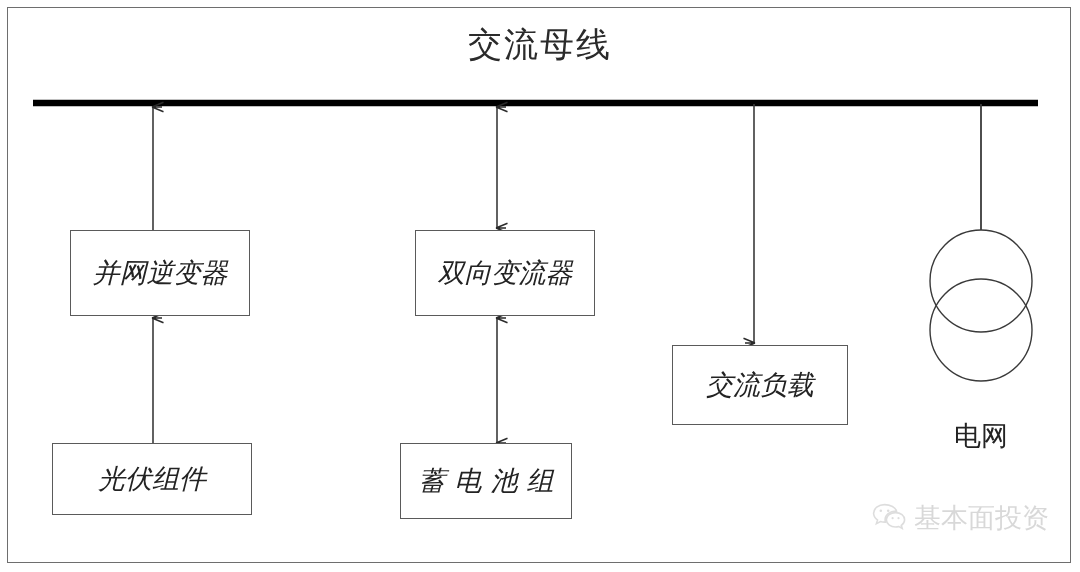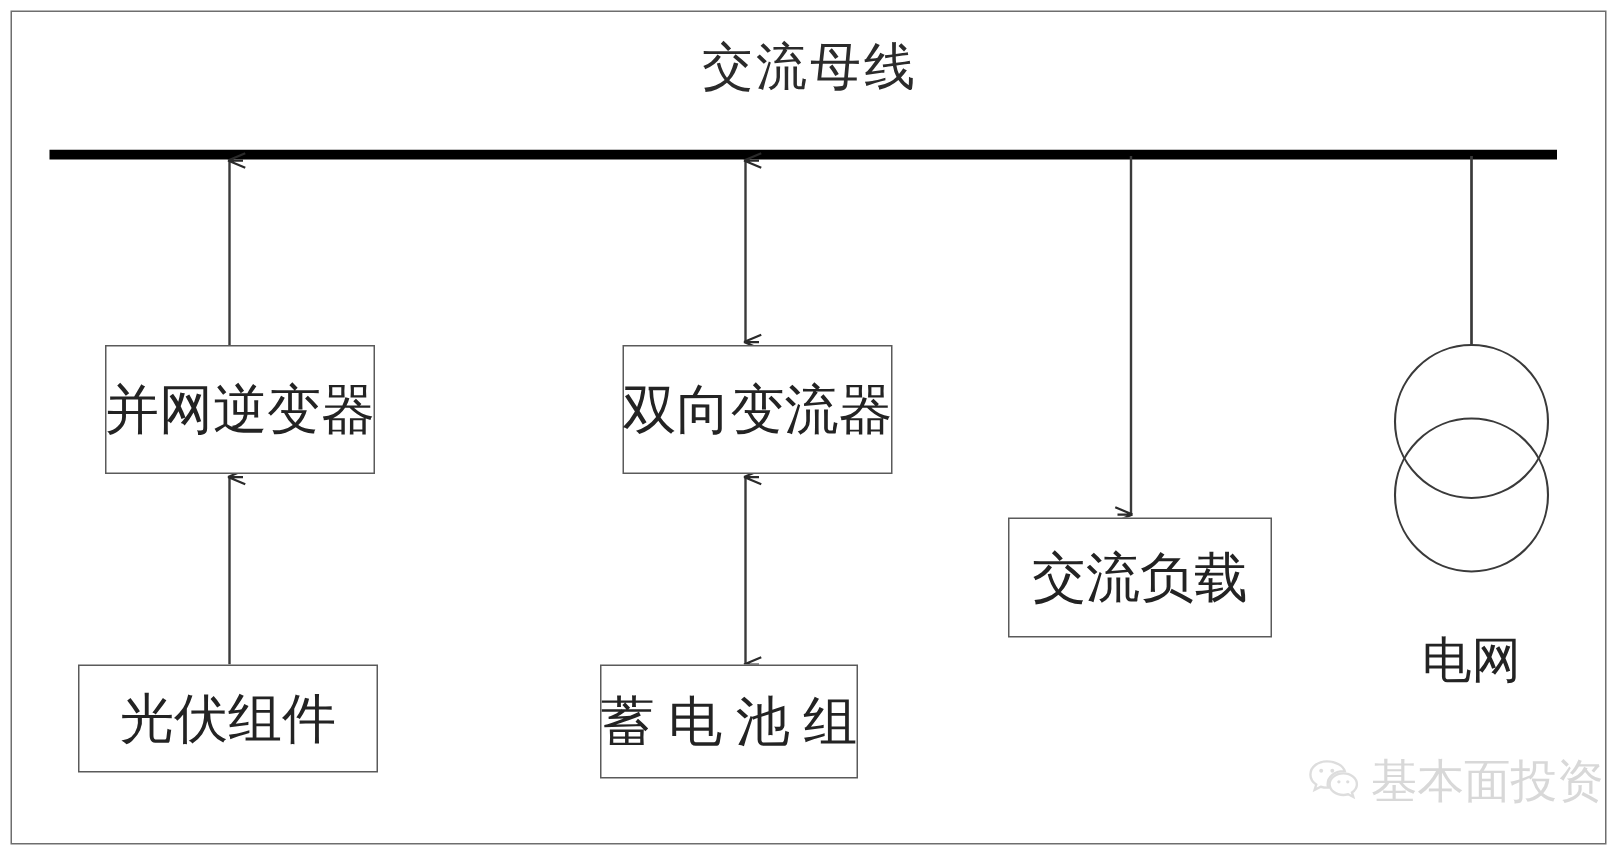--- a/index.html
+++ b/index.html
@@ -43,52 +43,53 @@
   
   .node{
     position:absolute;
     box-sizing:border-box;
     border:1.5px solid #5a5a5a;
     background:#ffffff;
     display:flex;
     align-items:center;
     justify-content:center;
     color:#232323;
-    font-size:36px;
+    font-size:27px;
     font-family:"DejaVu Serif","Liberation Serif",serif;
     white-space:nowrap;
+    font-style:italic;
   }
   .node.spaced{letter-spacing:9px;text-indent:9px;}
   #node-inverter{left:70px;top:230px;width:180px;height:86px;}
   #node-converter{left:415px;top:230px;width:180px;height:86px;}
   #node-acload{left:672px;top:345px;width:176px;height:80px;}
   #node-pv{left:52px;top:443px;width:200px;height:72px;}
   #node-battery{left:400px;top:443px;width:172px;height:76px;}
 
   
   .grid-label{
     position:absolute;
     left:931px;top:418px;
     width:100px;
     text-align:center;
-    font-size:33px;
+    font-size:27px;
     color:#232323;
     font-family:"DejaVu Serif","Liberation Serif",serif;
     white-space:nowrap;
   }
 
   
   .watermark{
     position:absolute;
     left:872px;top:500px;
     display:flex;align-items:center;gap:8px;
     opacity:.85;
   }
   .watermark .wm-text{
-    font-size:31px;
+    font-size:27px;
     color:#d2d2d2;
     font-family:"DejaVu Serif","Liberation Serif",serif;
     white-space:nowrap;
   }
   .wm-icon{display:block;}
 </style>
 </head>
 <body>
 
 <div id="canvas">

